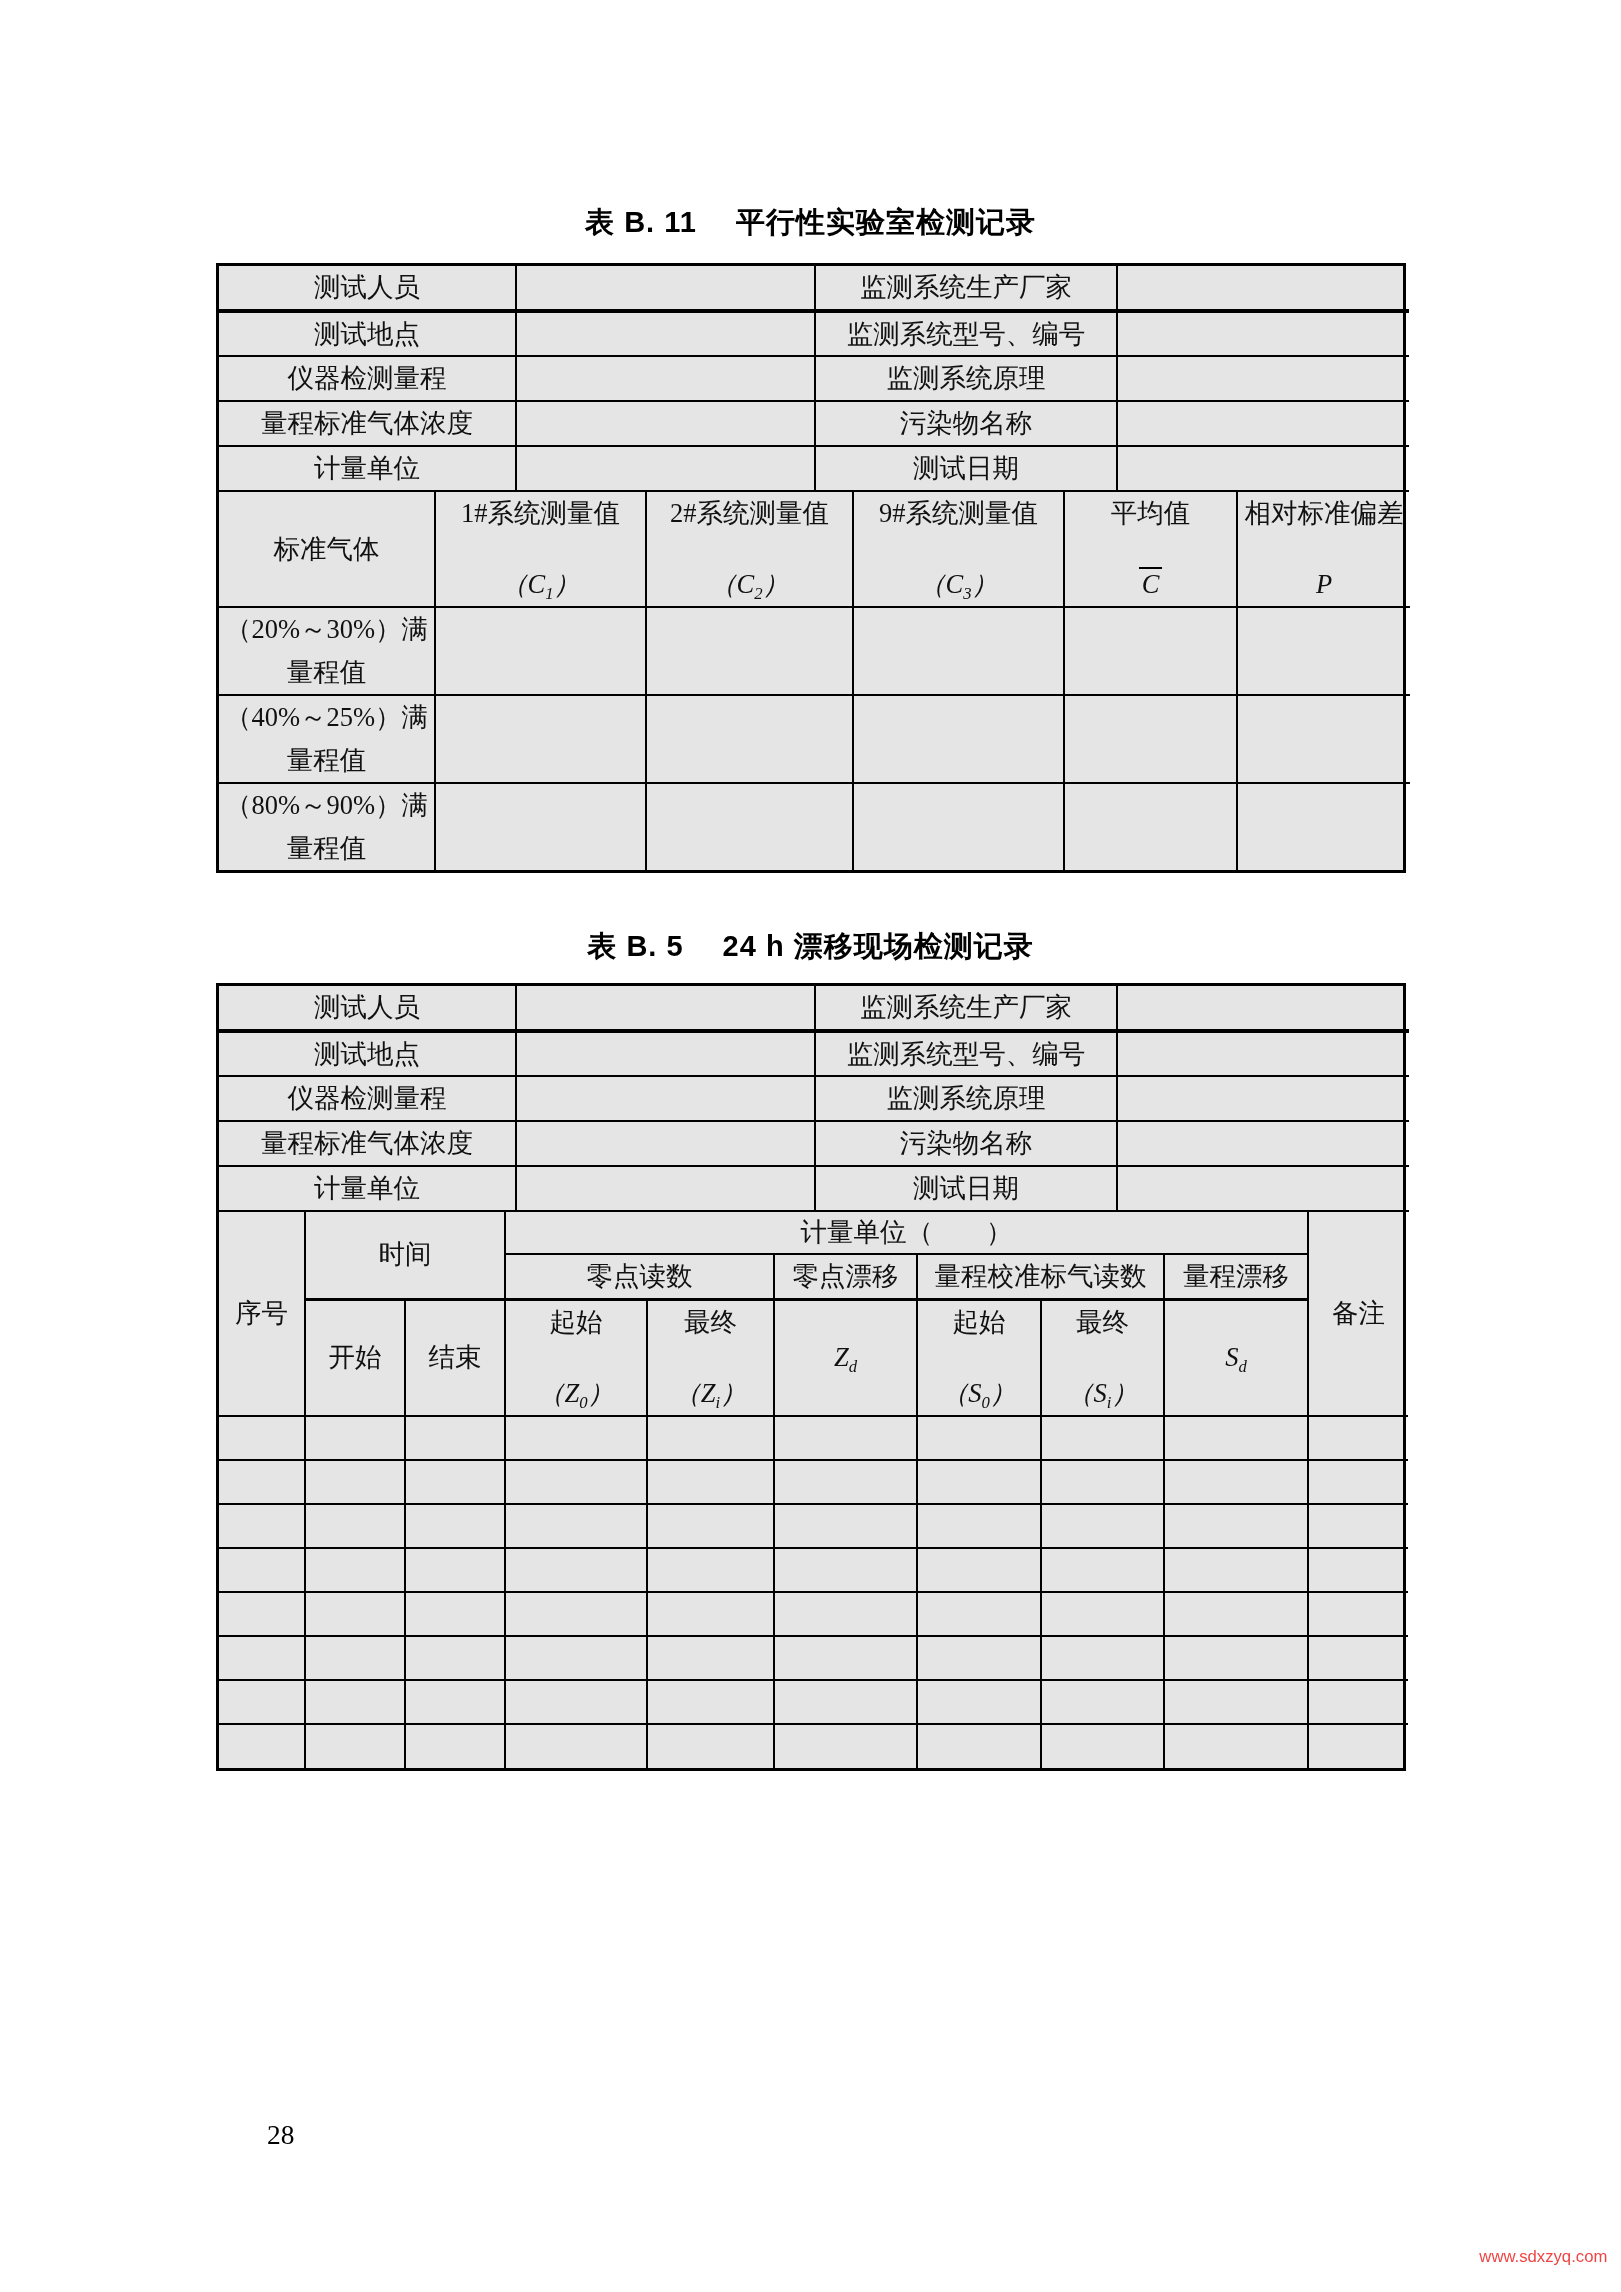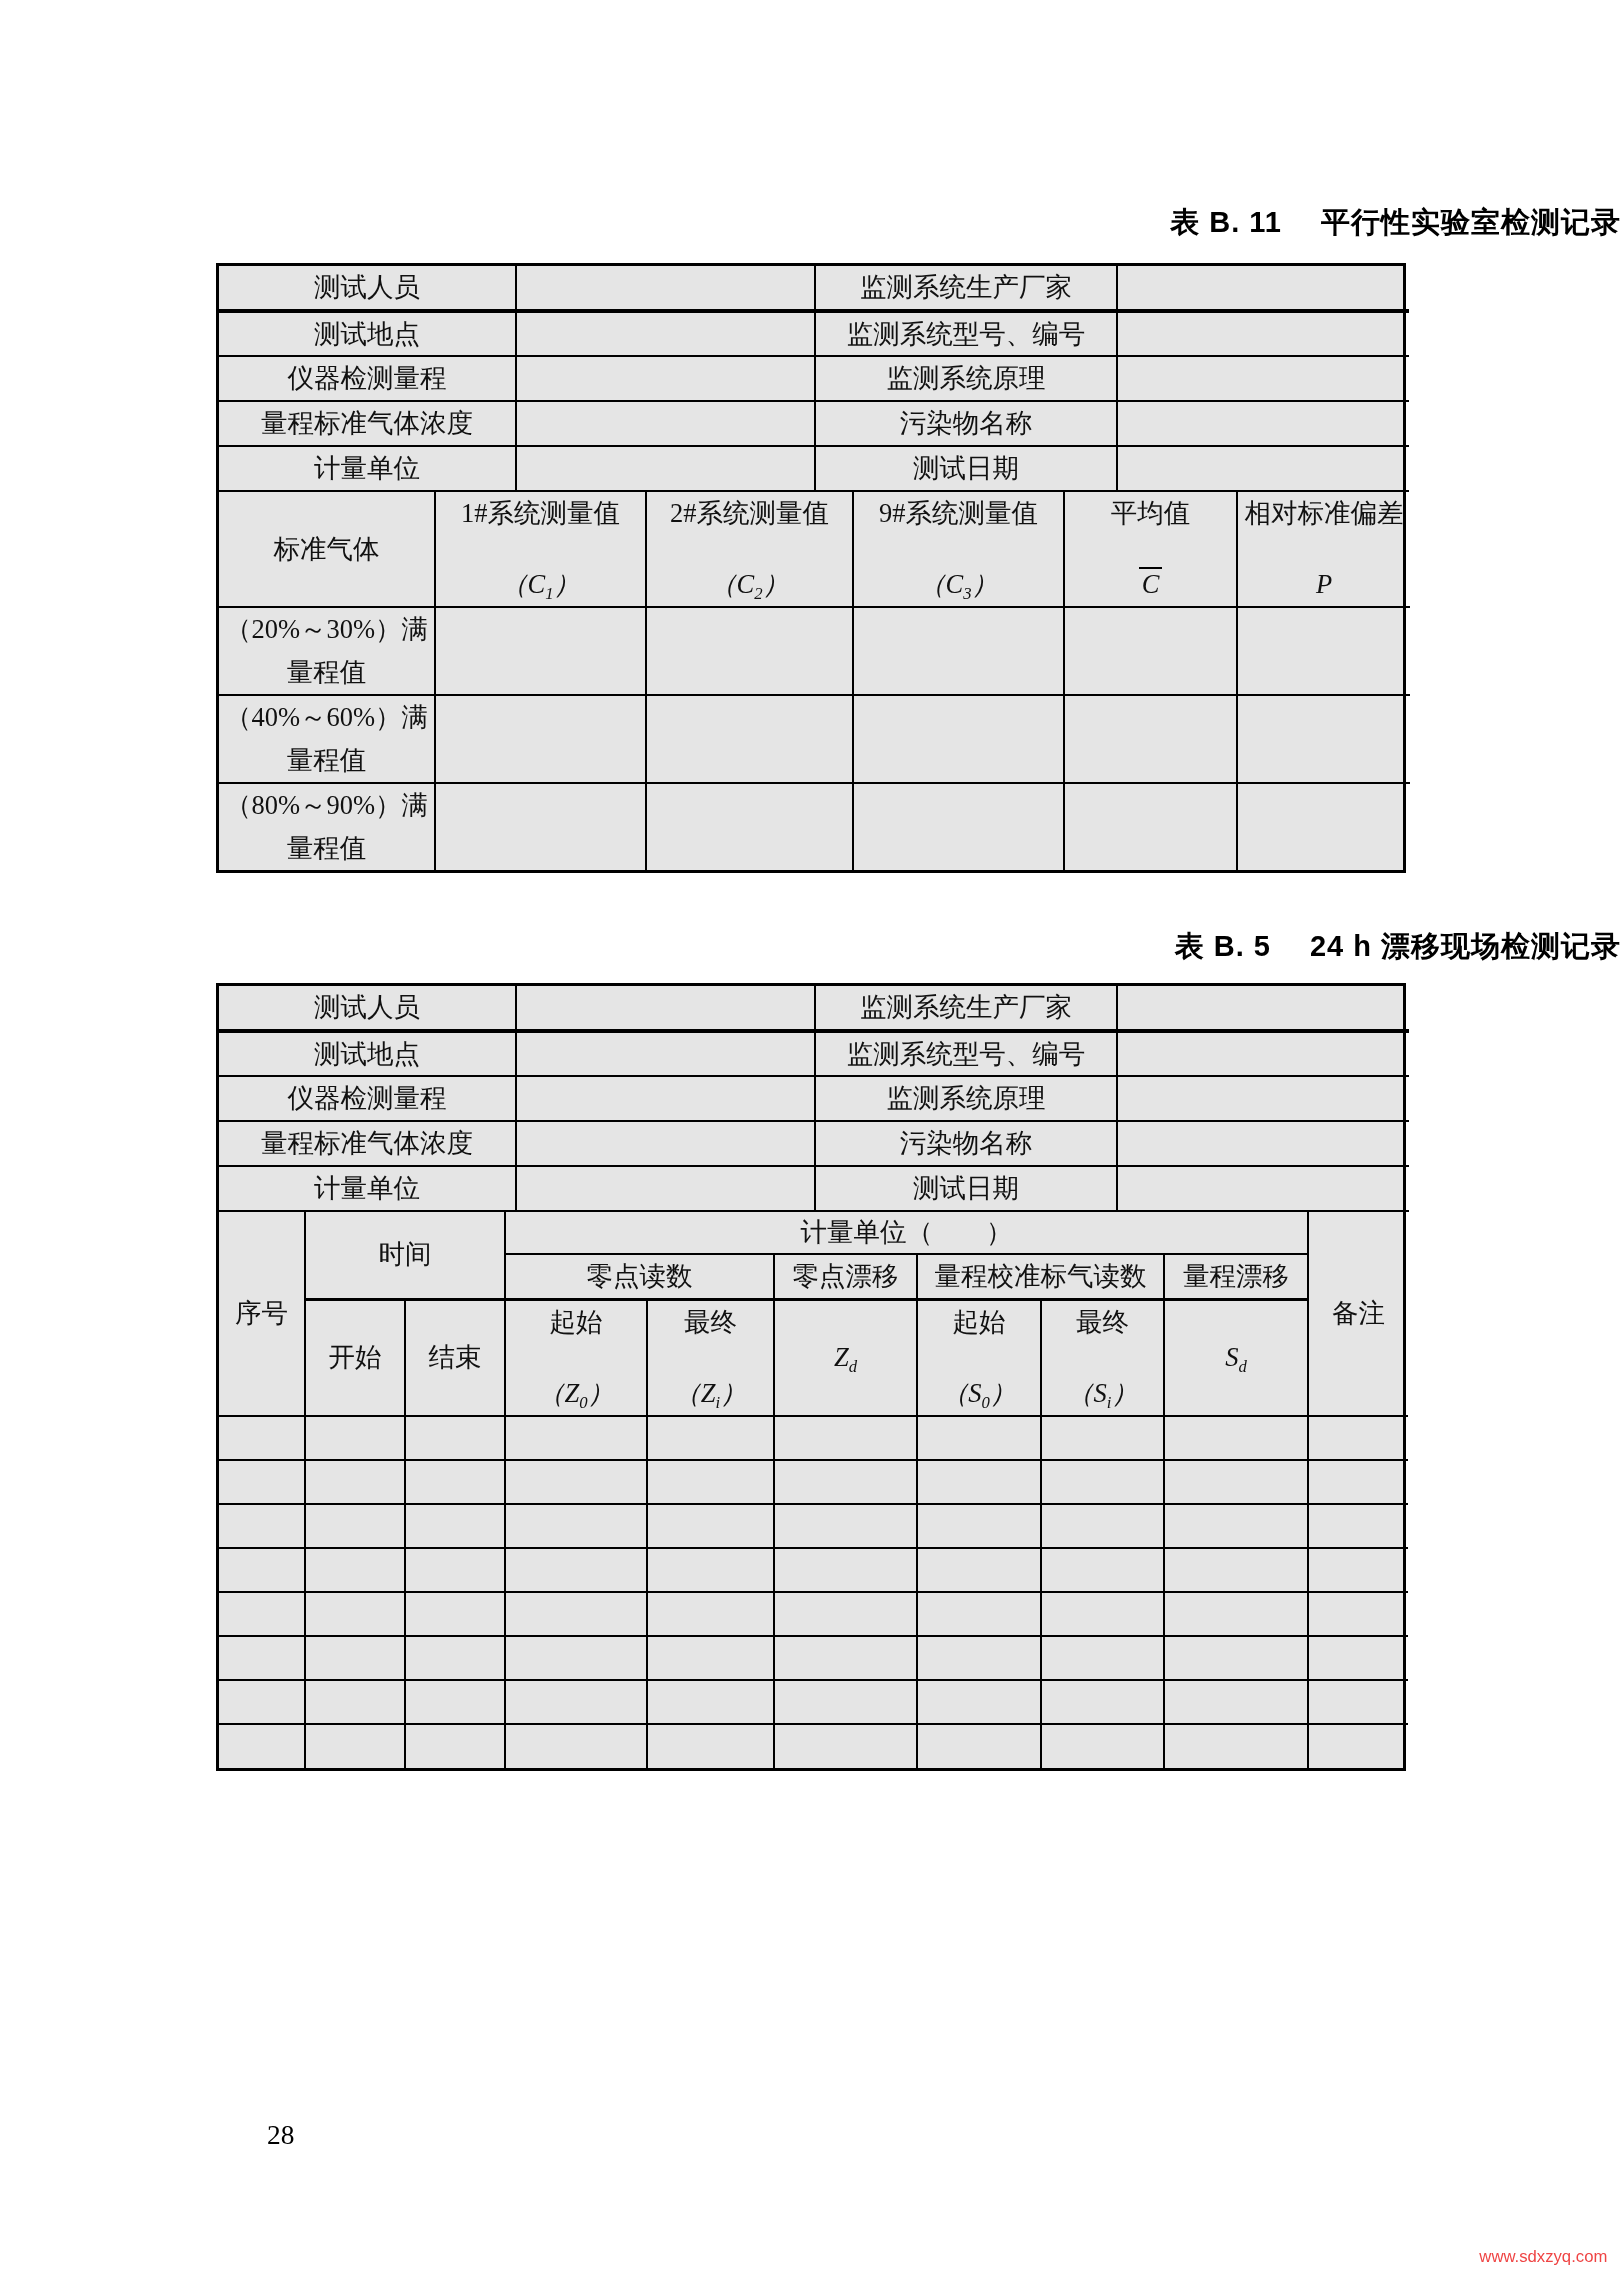--- a/index.html
+++ b/index.html
@@ -8,21 +8,21 @@
     position:relative;
     width:1621px; height:2293px;
     margin:0 auto;
     background:#ffffff;
     font-family:"Liberation Serif", serif;
     color:#111;
     overflow:hidden;
   }
   .tbl-title {
     position:absolute; left:0; width:1621px;
-    text-align:right;
+    text-align:center;
     font-family:"Liberation Sans", sans-serif;
     font-weight:bold; font-size:29px; color:#000;
     letter-spacing:1px;
   }
   .tbl-title .t-label { margin-right:39px; }
   .tbl-wrap {
     position:absolute; left:216px; width:1190px;
     border:3.9px solid #000; background:#e5e5e5;
   }
   table { border-collapse:collapse; table-layout:fixed; width:100%; }
@@ -161,21 +161,21 @@
           <div class="two-line">量程值</div>
         </td>
         <td></td>
         <td></td>
         <td></td>
         <td></td>
         <td></td>
       </tr>
       <tr class="drow">
         <td>
-          <div class="two-line">（40%～60%）满</div>
+          <div class="two-line">（40%～25%）满</div>
           <div class="two-line">量程值</div>
         </td>
         <td></td>
         <td></td>
         <td></td>
         <td></td>
         <td></td>
       </tr>
       <tr class="drow">
         <td>

